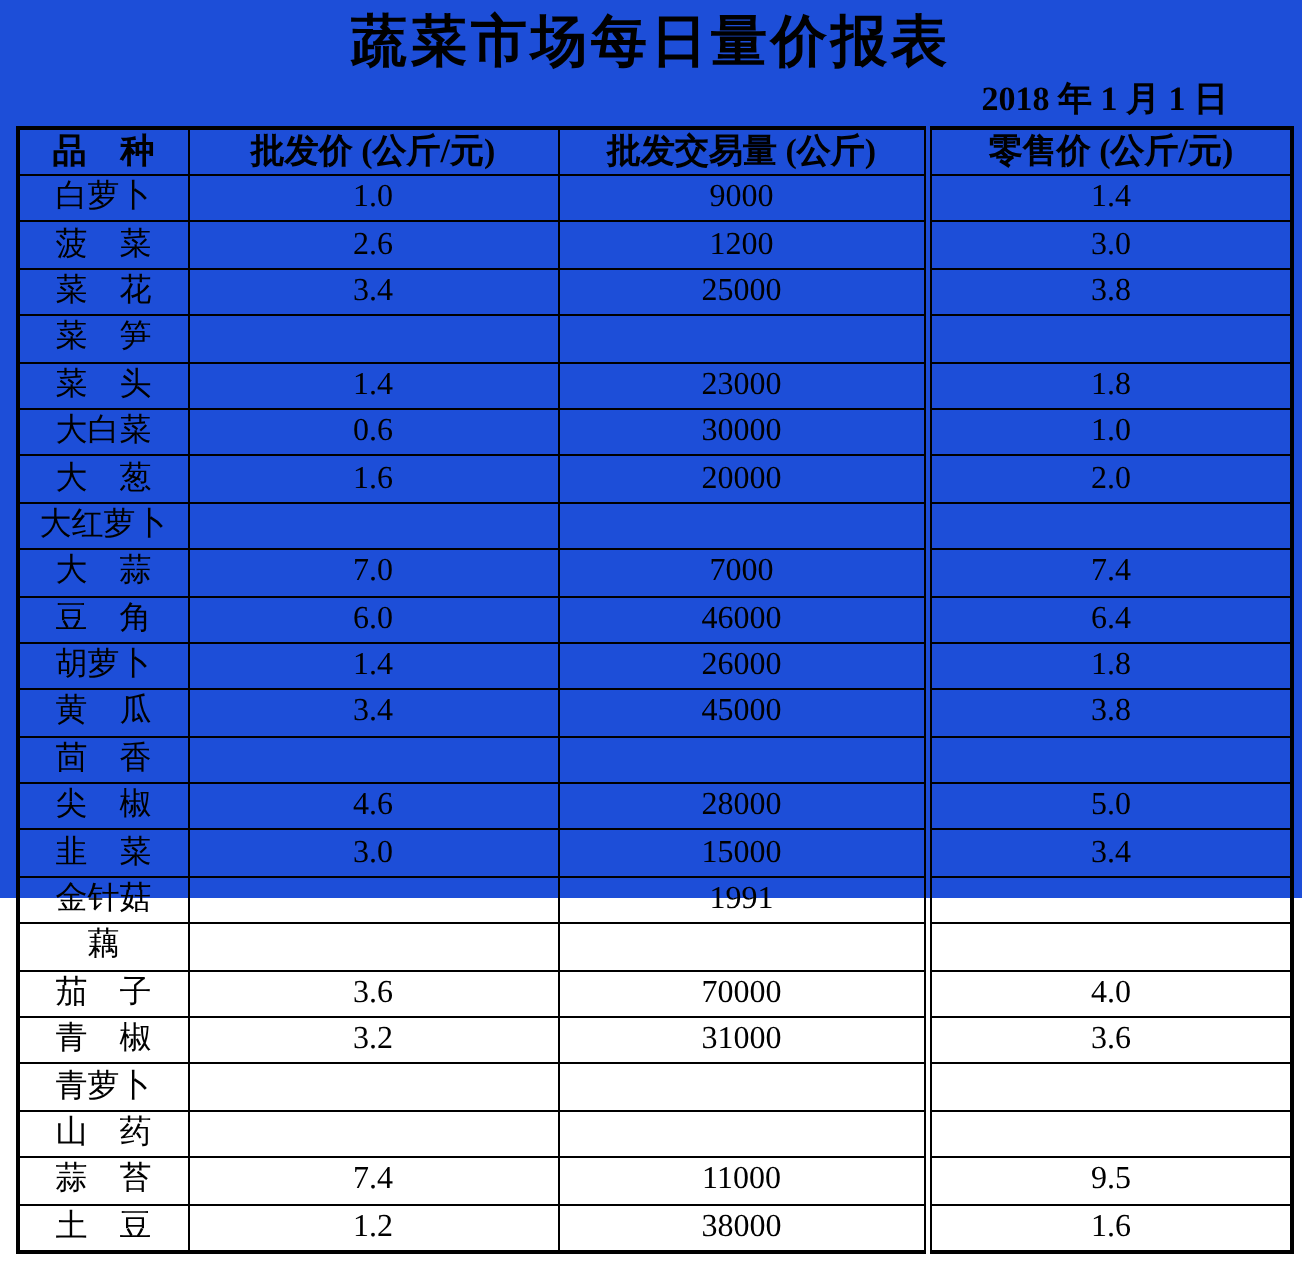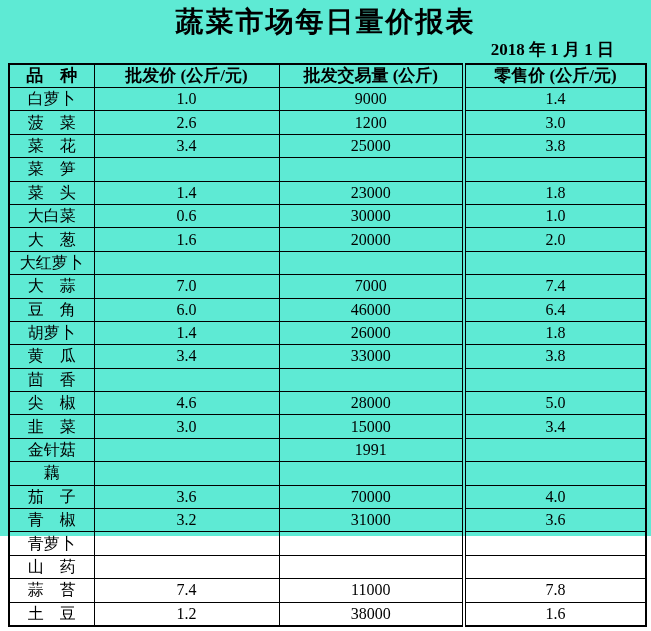--- a/index.html
+++ b/index.html
@@ -8,22 +8,22 @@
     background: #ffffff;
     width: 651px;
     height: 631px;
     overflow: hidden;
     color: #000000;
     font-family: "Liberation Serif", "DejaVu Serif", serif;
   }
   .page {
     position: relative;
     width: 651px;
-    height: 536px;
-    background: #5eead4;
+    height: 449px;
+    background: #1d4ed8;
   }
   .title {
     margin: 0;
     padding-top: 6px;
     text-align: center;
     font-size: 28px;
     line-height: 32px;
     font-weight: bold;
     letter-spacing: 2px;
   }
@@ -159,21 +159,21 @@
         </tr>
         <tr>
           <td>胡萝卜</td>
           <td>1.4</td>
           <td>26000</td>
           <td class="col-retail">1.8</td>
         </tr>
         <tr>
           <td>黄　瓜</td>
           <td>3.4</td>
-          <td>33000</td>
+          <td>45000</td>
           <td class="col-retail">3.8</td>
         </tr>
         <tr>
           <td>茴　香</td>
           <td></td>
           <td></td>
           <td class="col-retail"></td>
         </tr>
         <tr>
           <td>尖　椒</td>
@@ -220,21 +220,21 @@
         <tr>
           <td>山　药</td>
           <td></td>
           <td></td>
           <td class="col-retail"></td>
         </tr>
         <tr>
           <td>蒜　苔</td>
           <td>7.4</td>
           <td>11000</td>
-          <td class="col-retail">7.8</td>
+          <td class="col-retail">9.5</td>
         </tr>
         <tr>
           <td>土　豆</td>
           <td>1.2</td>
           <td>38000</td>
           <td class="col-retail">1.6</td>
         </tr>
       </tbody>
   </table>
 

